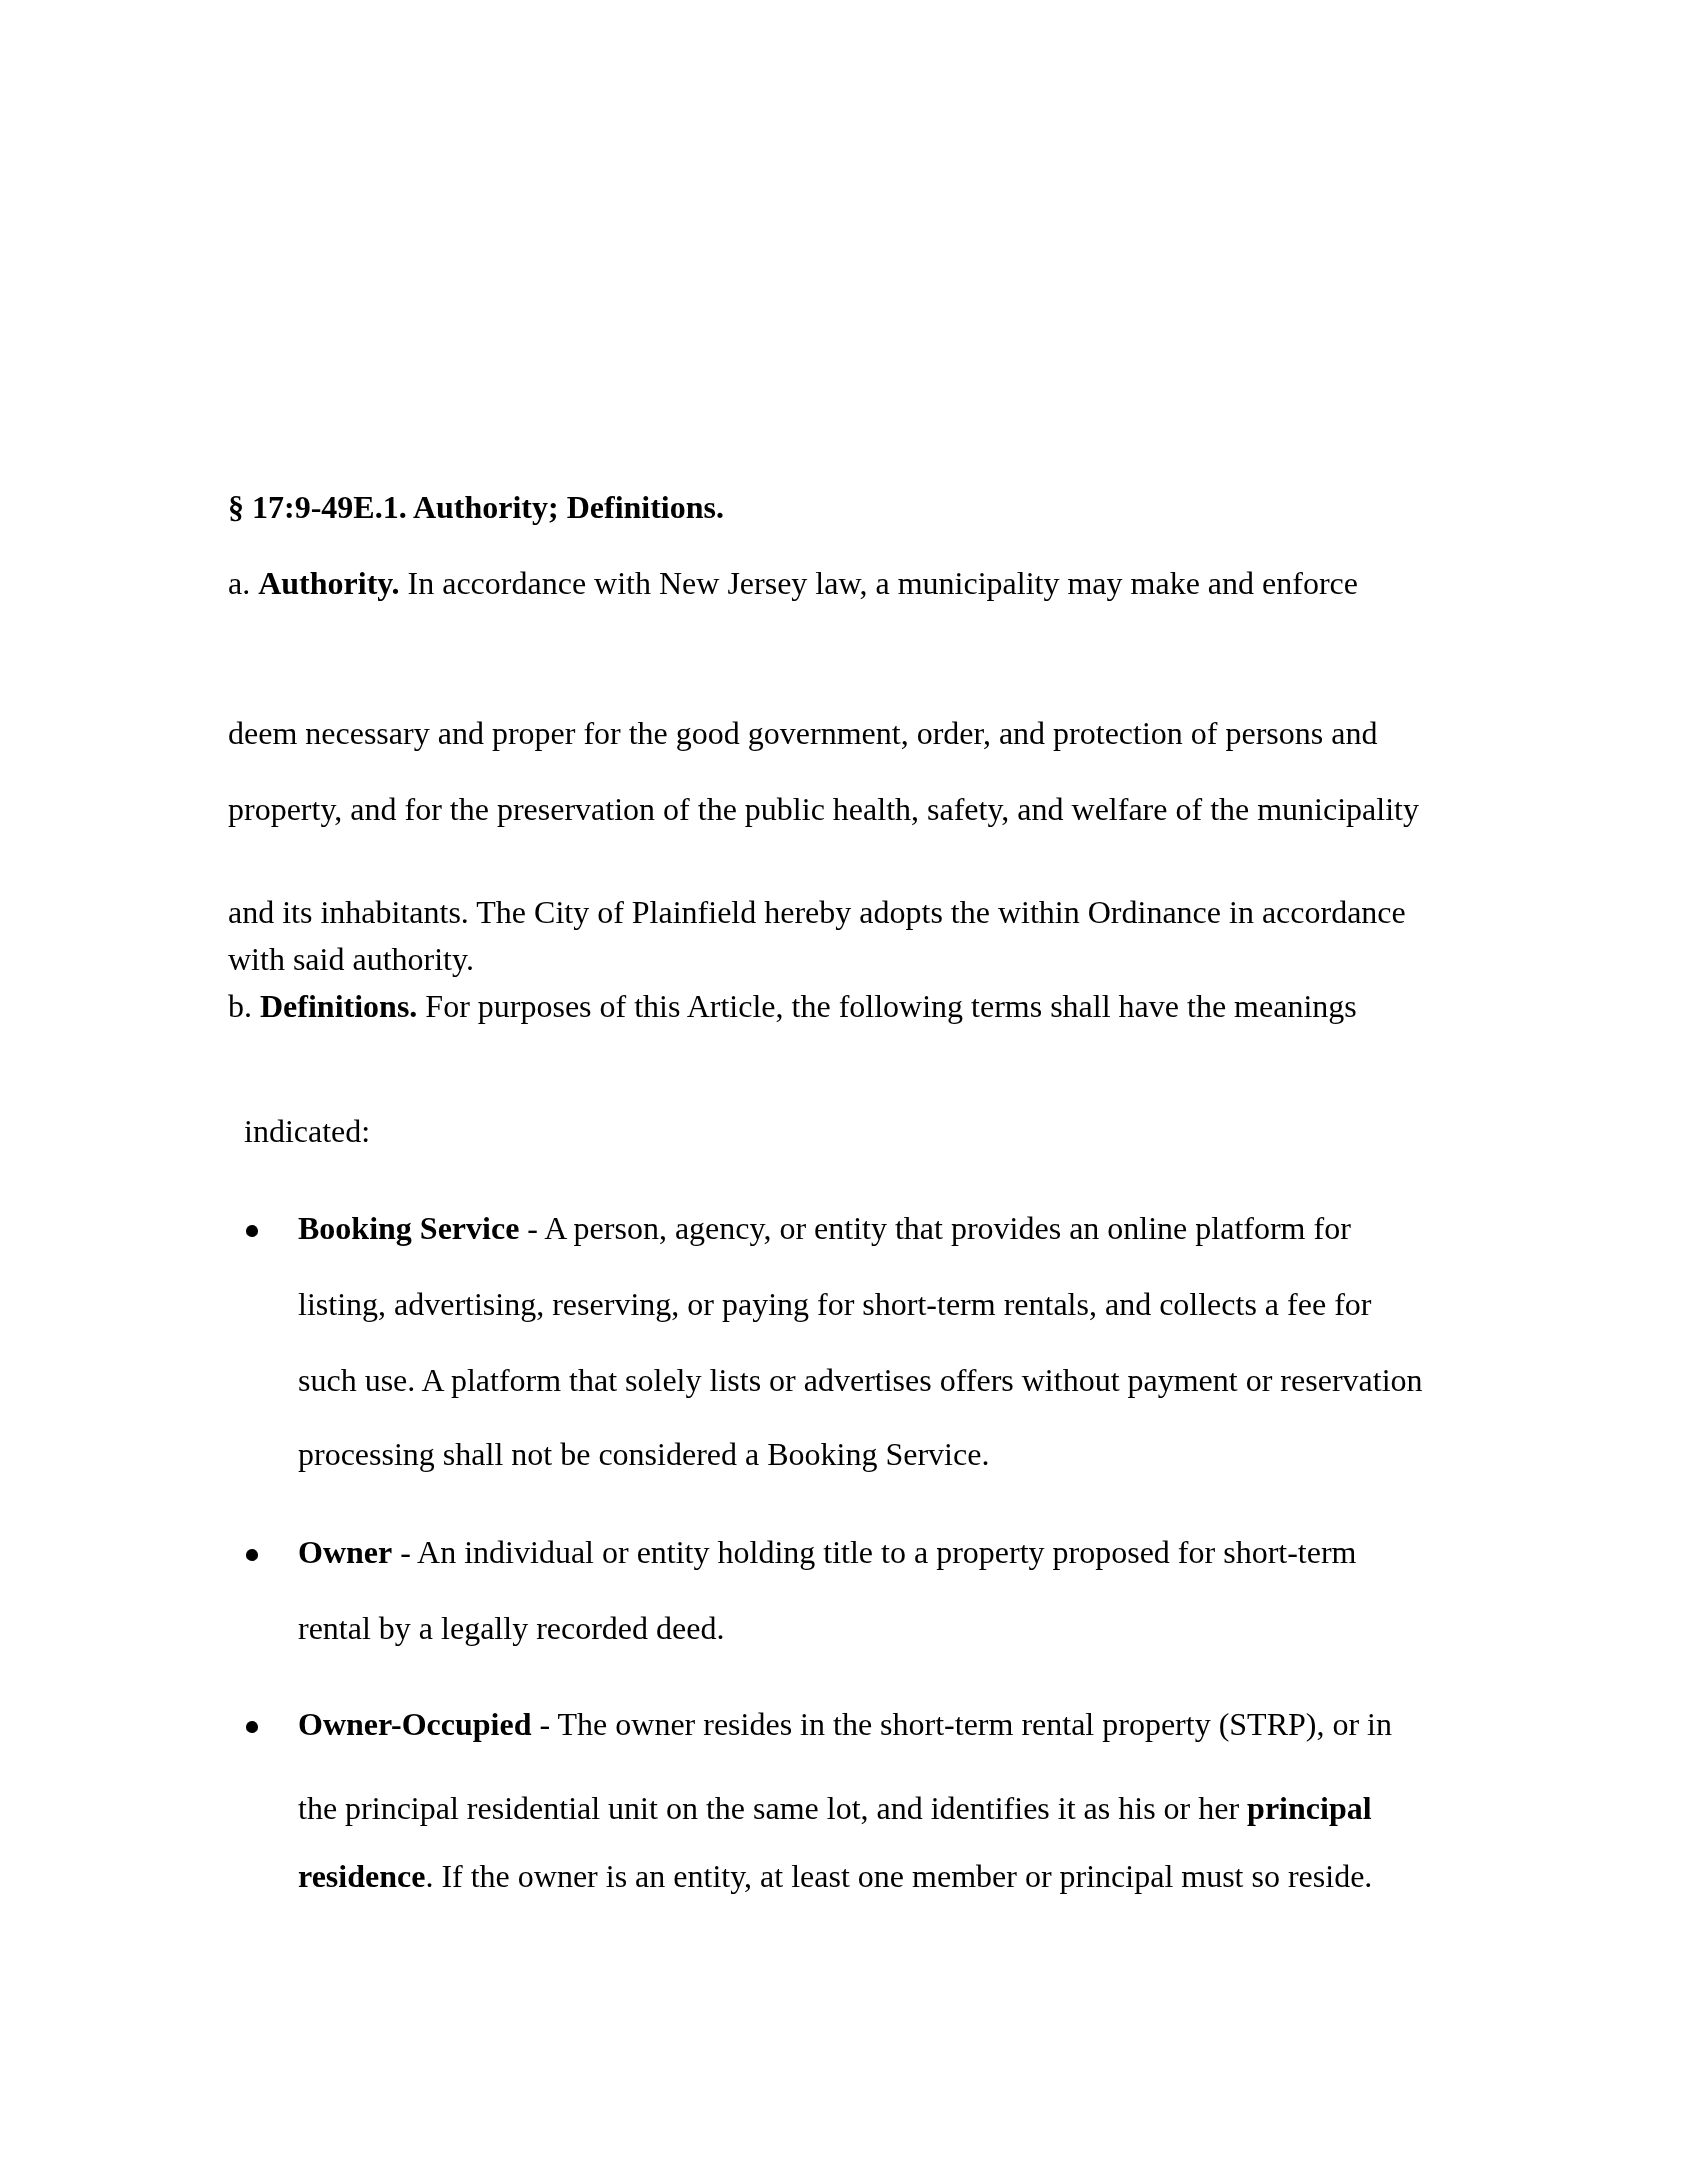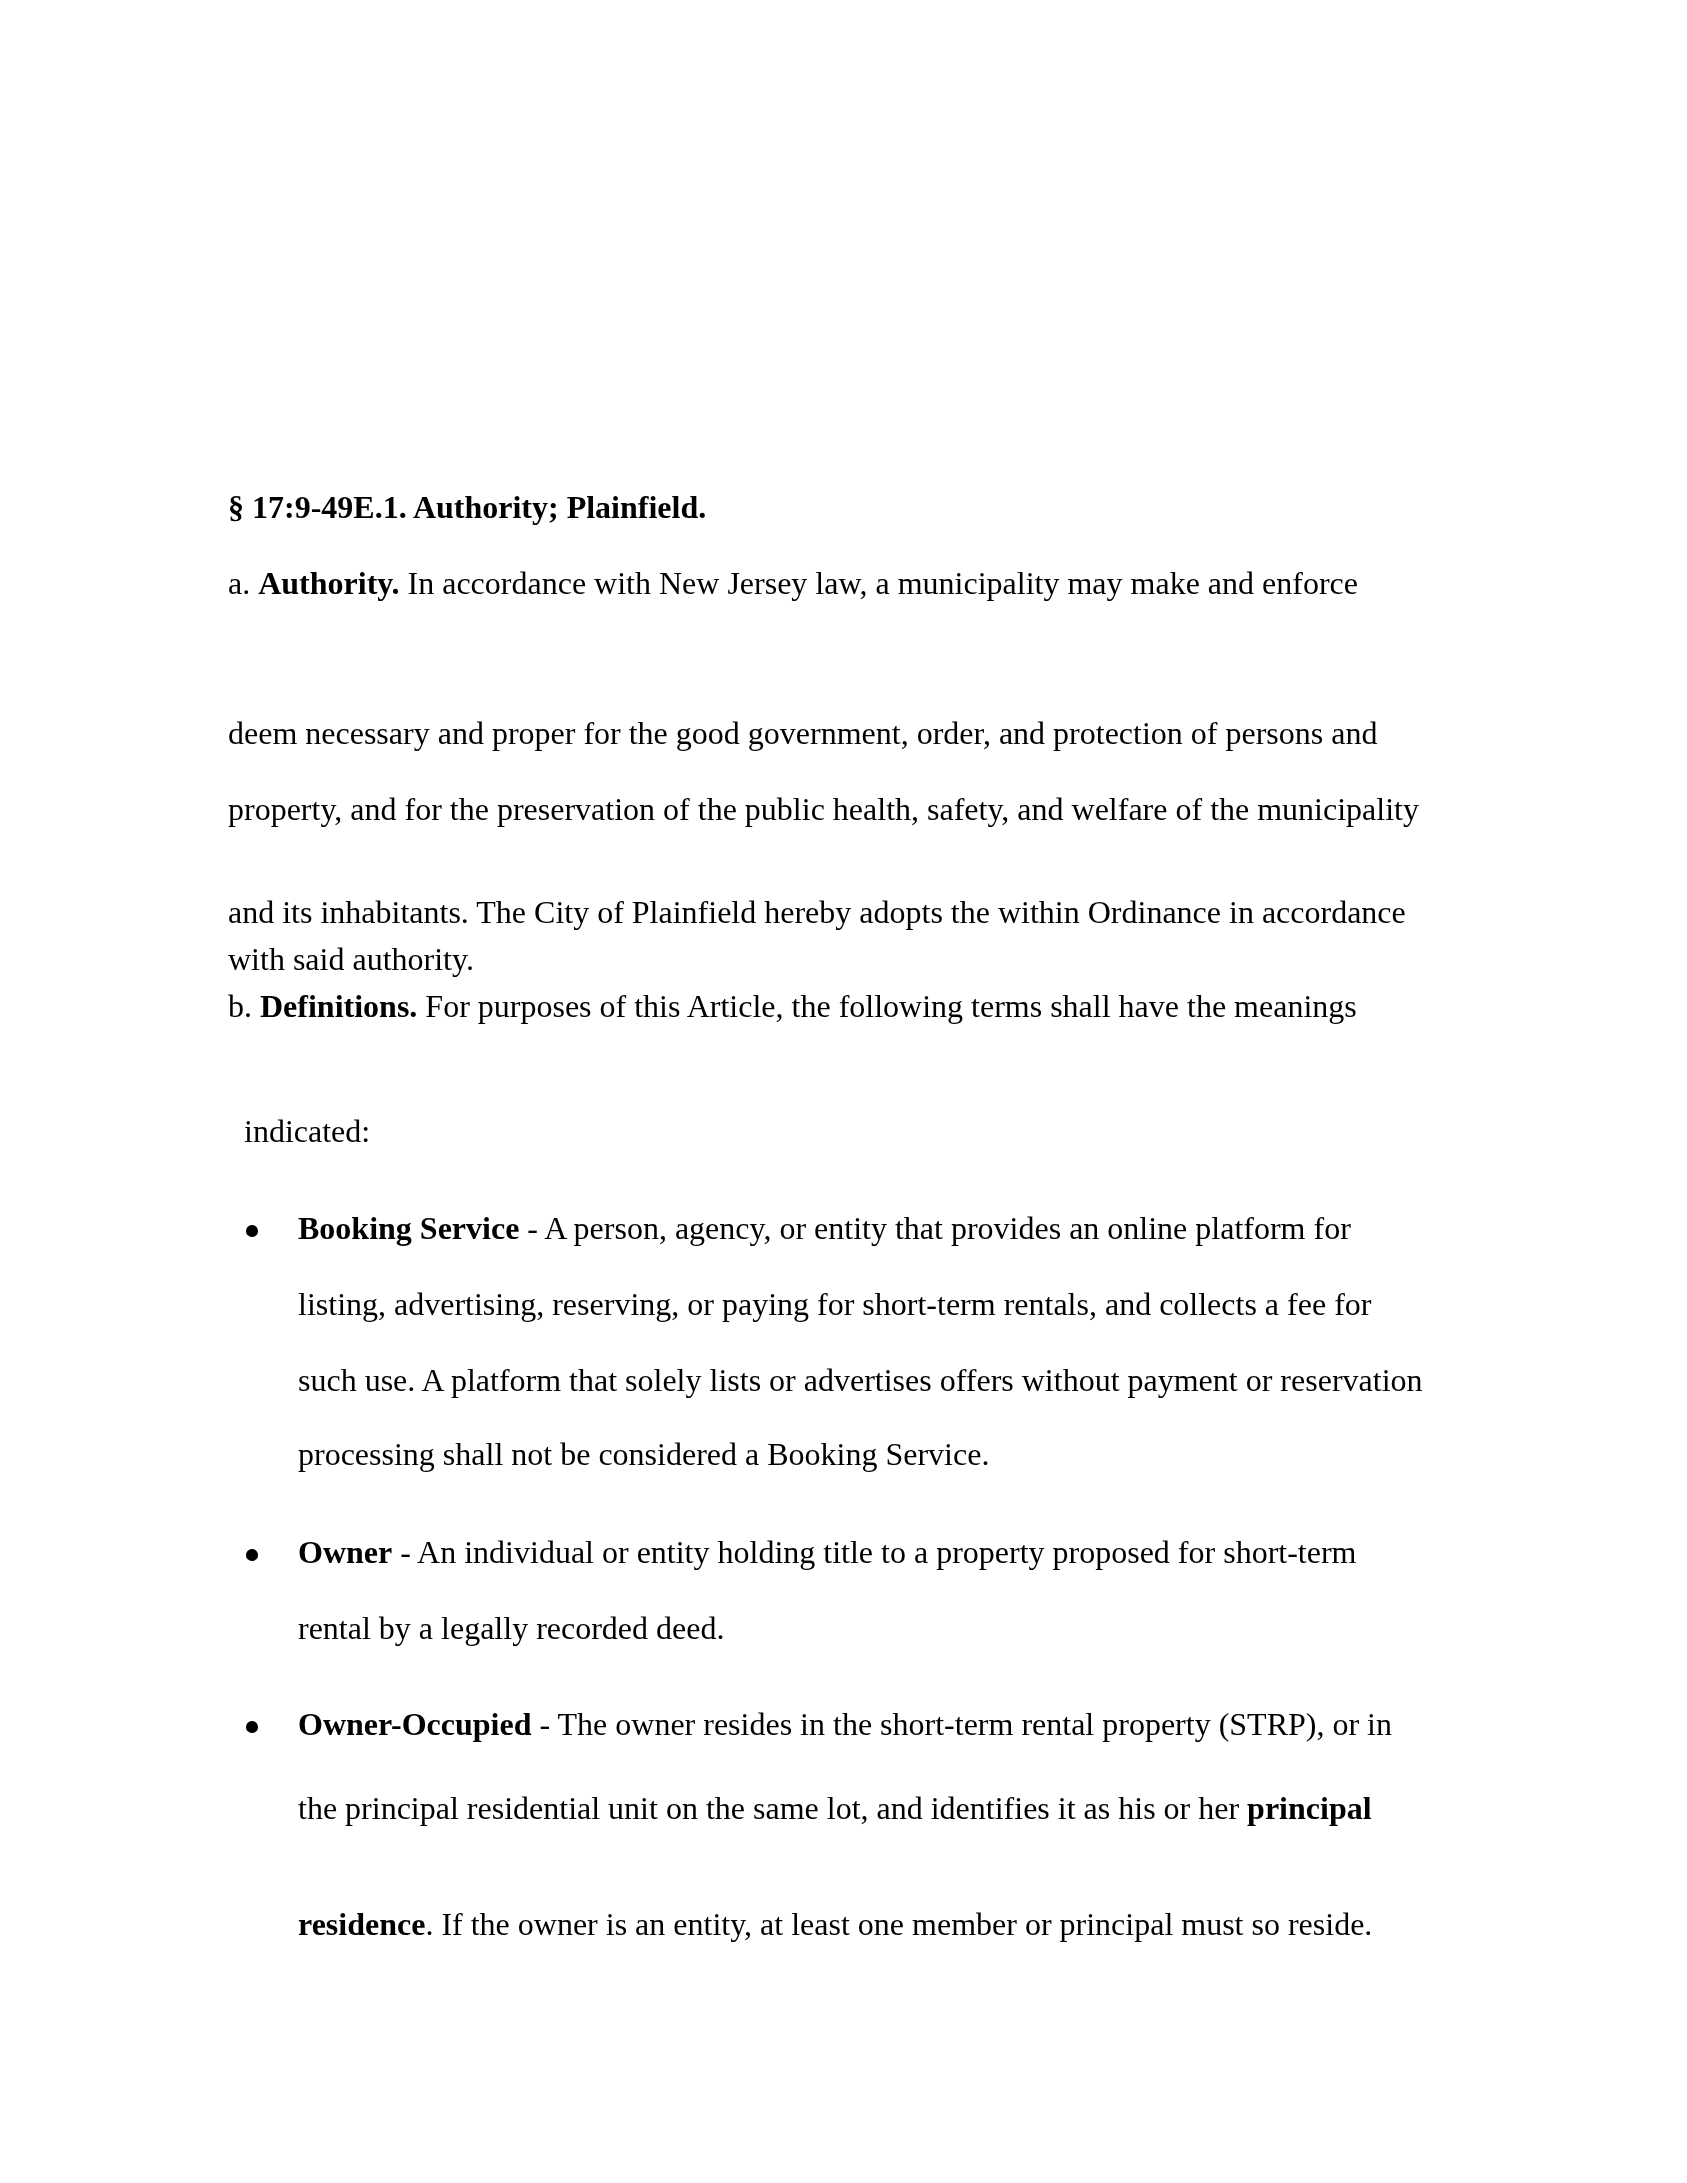--- a/index.html
+++ b/index.html
@@ -41,21 +41,21 @@
       background: #000;
       transform: translateY(-50%);
     }
     b, .bold { font-weight: bold; }
   </style>
 </head>
 <body>
 
 <div class="page">
 
-  <div class="line body-line bold" style="top:507px;">§ 17:9-49E.1. Authority; Plainfield.</div>
+  <div class="line body-line bold" style="top:507px;">§ 17:9-49E.1. Authority; Definitions.</div>
 
   <div class="line body-line" style="top:583px;">
     <span>a. </span><b>Authority.</b><span> In accordance with New Jersey law, a municipality may make and enforce</span>
   </div>
   <div class="line body-line" style="top:733px;">deem necessary and proper for the good government, order, and protection of persons and</div>
   <div class="line body-line" style="top:809px;">property, and for the preservation of the public health, safety, and welfare of the municipality</div>
   <div class="line body-line" style="top:912px;">and its inhabitants. The City of Plainfield hereby adopts the within Ordinance in accordance</div>
   <div class="line body-line" style="top:959px;">with said authority.</div>
 
   <div class="line body-line" style="top:1006px;">
@@ -82,19 +82,19 @@
   </div>
 
   <div>
     <span class="bullet" style="top:1727px;"></span>
     <div class="line item-line" style="top:1724px;">
       <b>Owner-Occupied</b><span> - The owner resides in the short-term rental property (STRP), or in</span>
     </div>
     <div class="line item-line" style="top:1800px;margin-top:8px;">
       <span>the principal residential unit on the same lot, and identifies it as his or her </span><b>principal</b>
     </div>
-    <div class="line item-line" style="top:1876px;margin-top:48px;">
+    <div class="line item-line" style="top:1876px;">
       <b>residence</b><span>. If the owner is an entity, at least one member or principal must so reside.</span>
     </div>
   </div>
 
 </div>
 
 
 </body></html>

